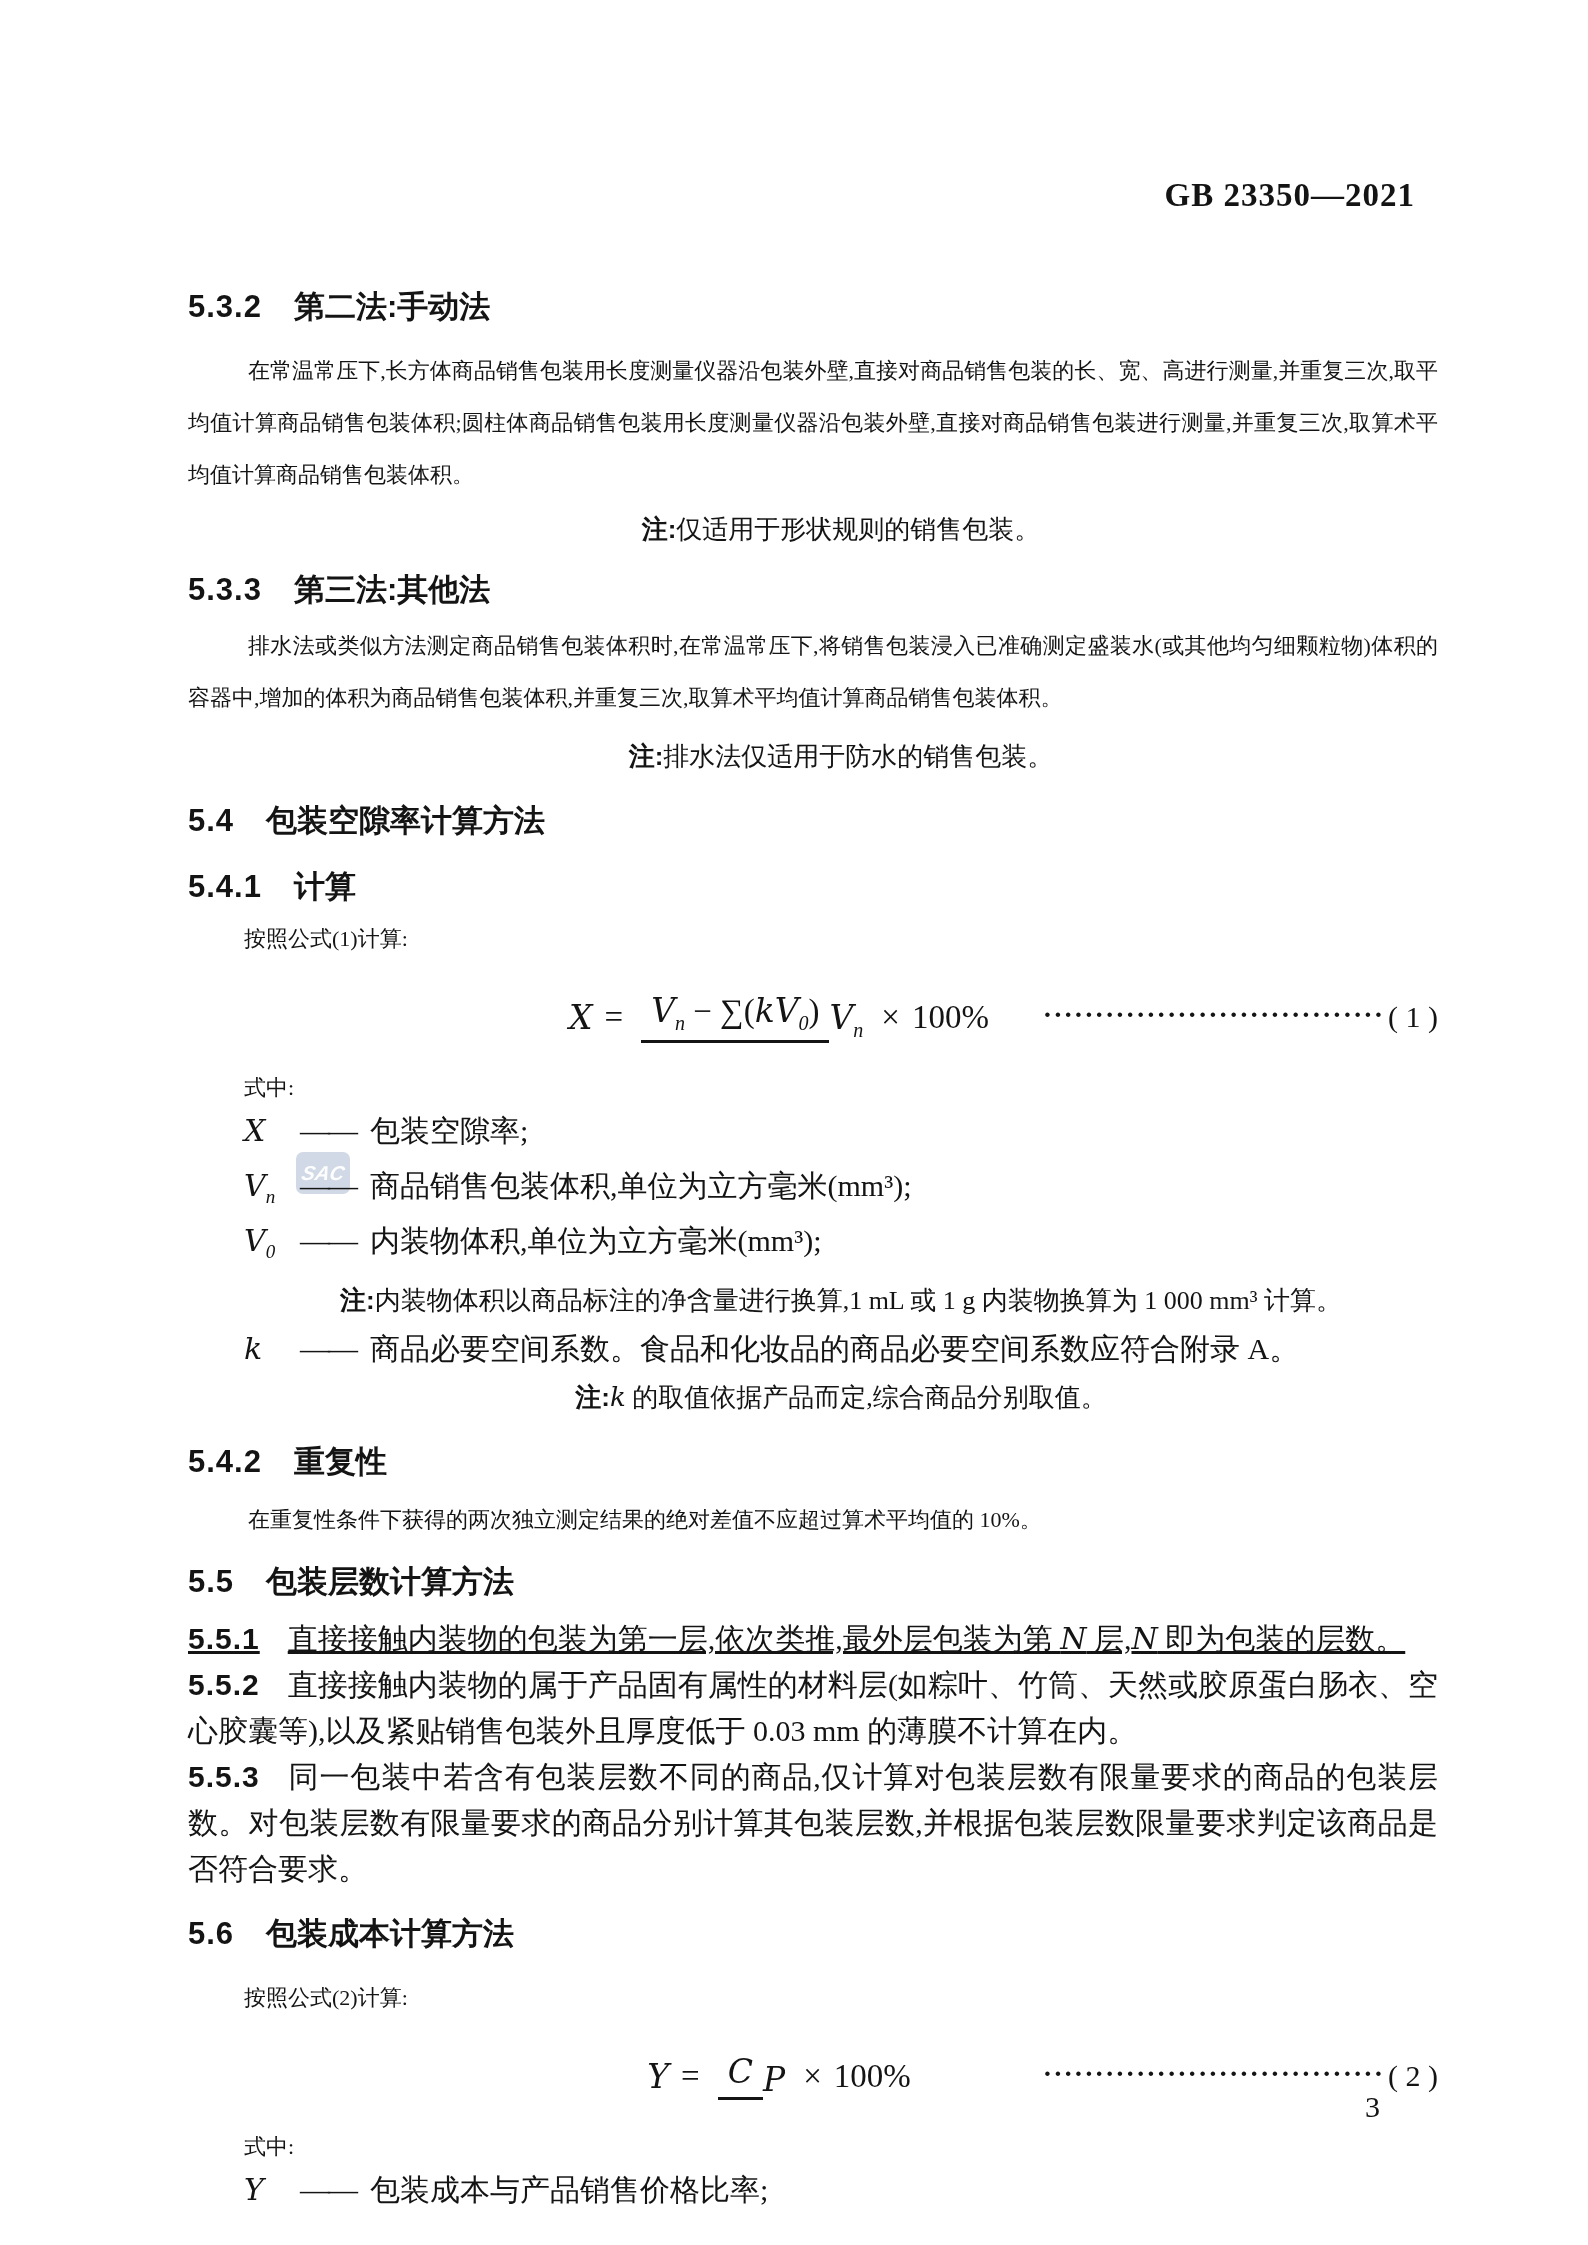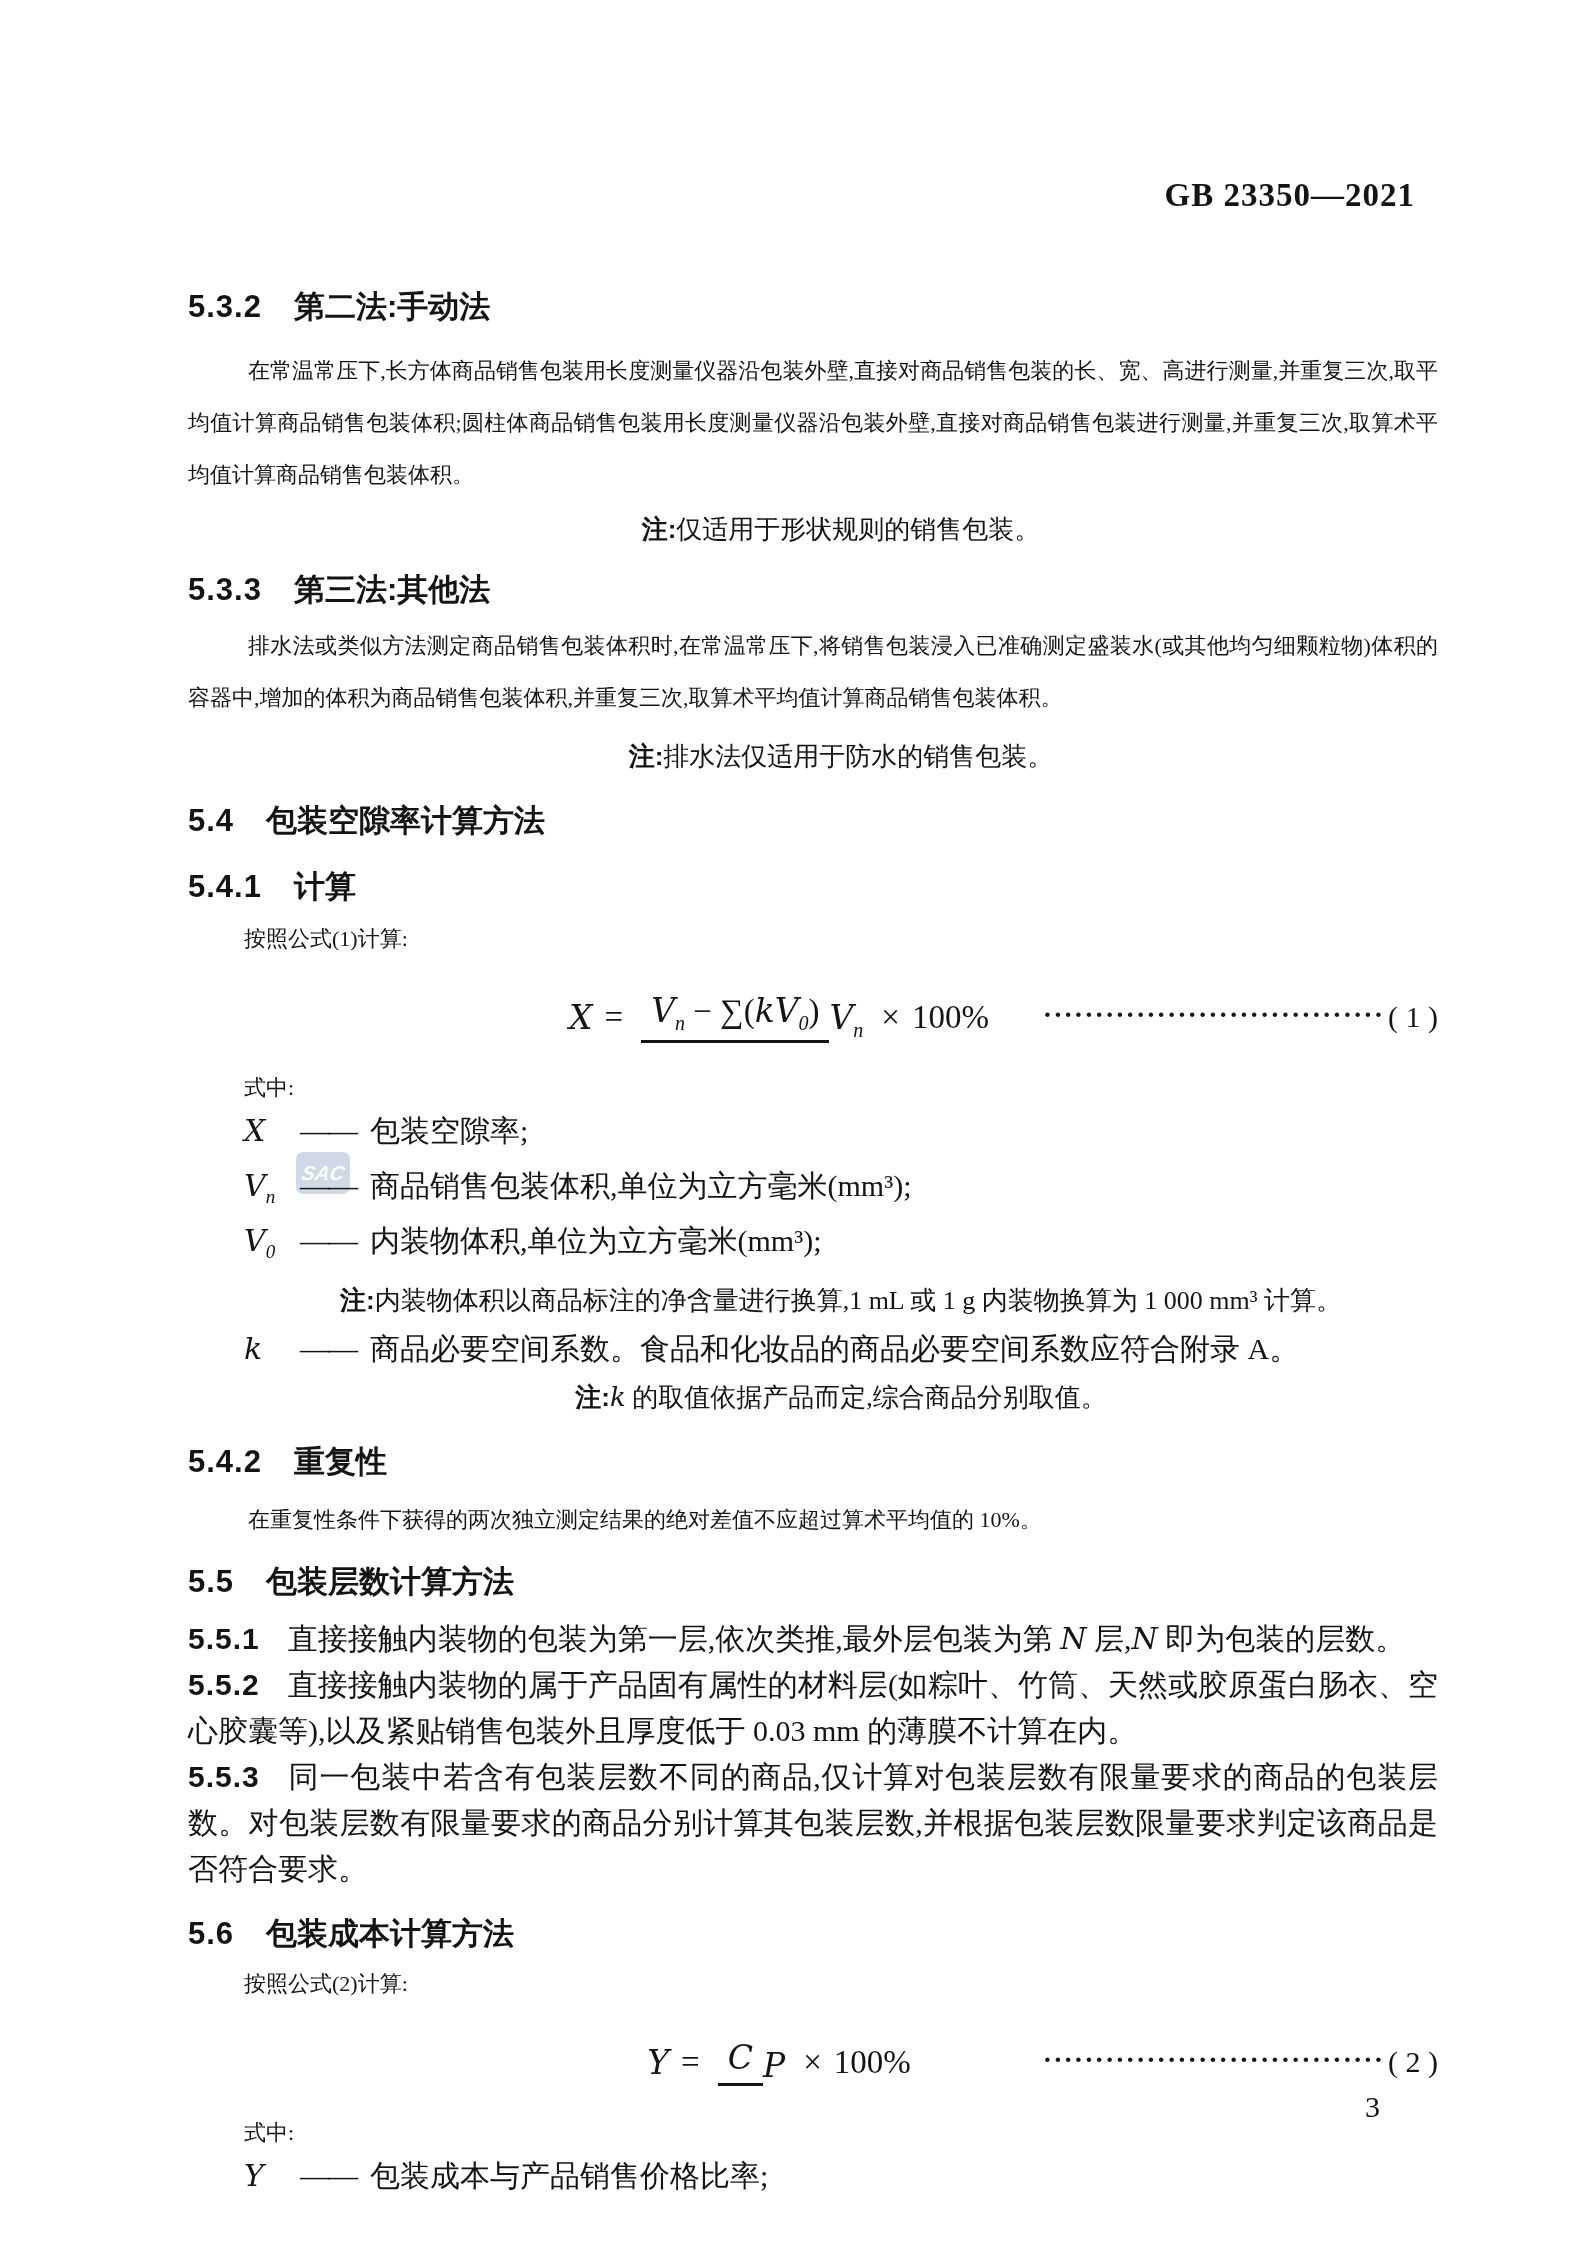--- a/index.html
+++ b/index.html
@@ -118,23 +118,23 @@
   .mt-h533    { margin-top:14px; }
   .mt-p533    { margin-top:10px; }
   .mt-note2   { margin-top:6px; }
   .mt-h54     { margin-top:18px; }
   .mt-h541    { margin-top:26px; }
   .mt-intro1  { margin-top:10px; line-height:44px; }
   .mt-formula { margin-top:6px; }
   .mt-h542    { margin-top:18px; }
   .mt-p542    { margin-top:12px; }
   .mt-h55     { margin-top:16px; }
-  .mt-p551    { margin-top:14px; }
+  .mt-p551    { margin-top:14px;text-decoration:underline; }
   .mt-h56     { margin-top:22px; }
-  .mt-intro2  { margin-top:8px; line-height:44px;font-family:Liberation Serif, serif; }
+  .mt-intro2  { margin-top:22px; line-height:44px;font-family:Liberation Serif, serif; }
 </style>
 </head>
 <body>
 
 <div class="page">
 
   <div class="watermark">
     <span>SAC</span>
   </div>
 

